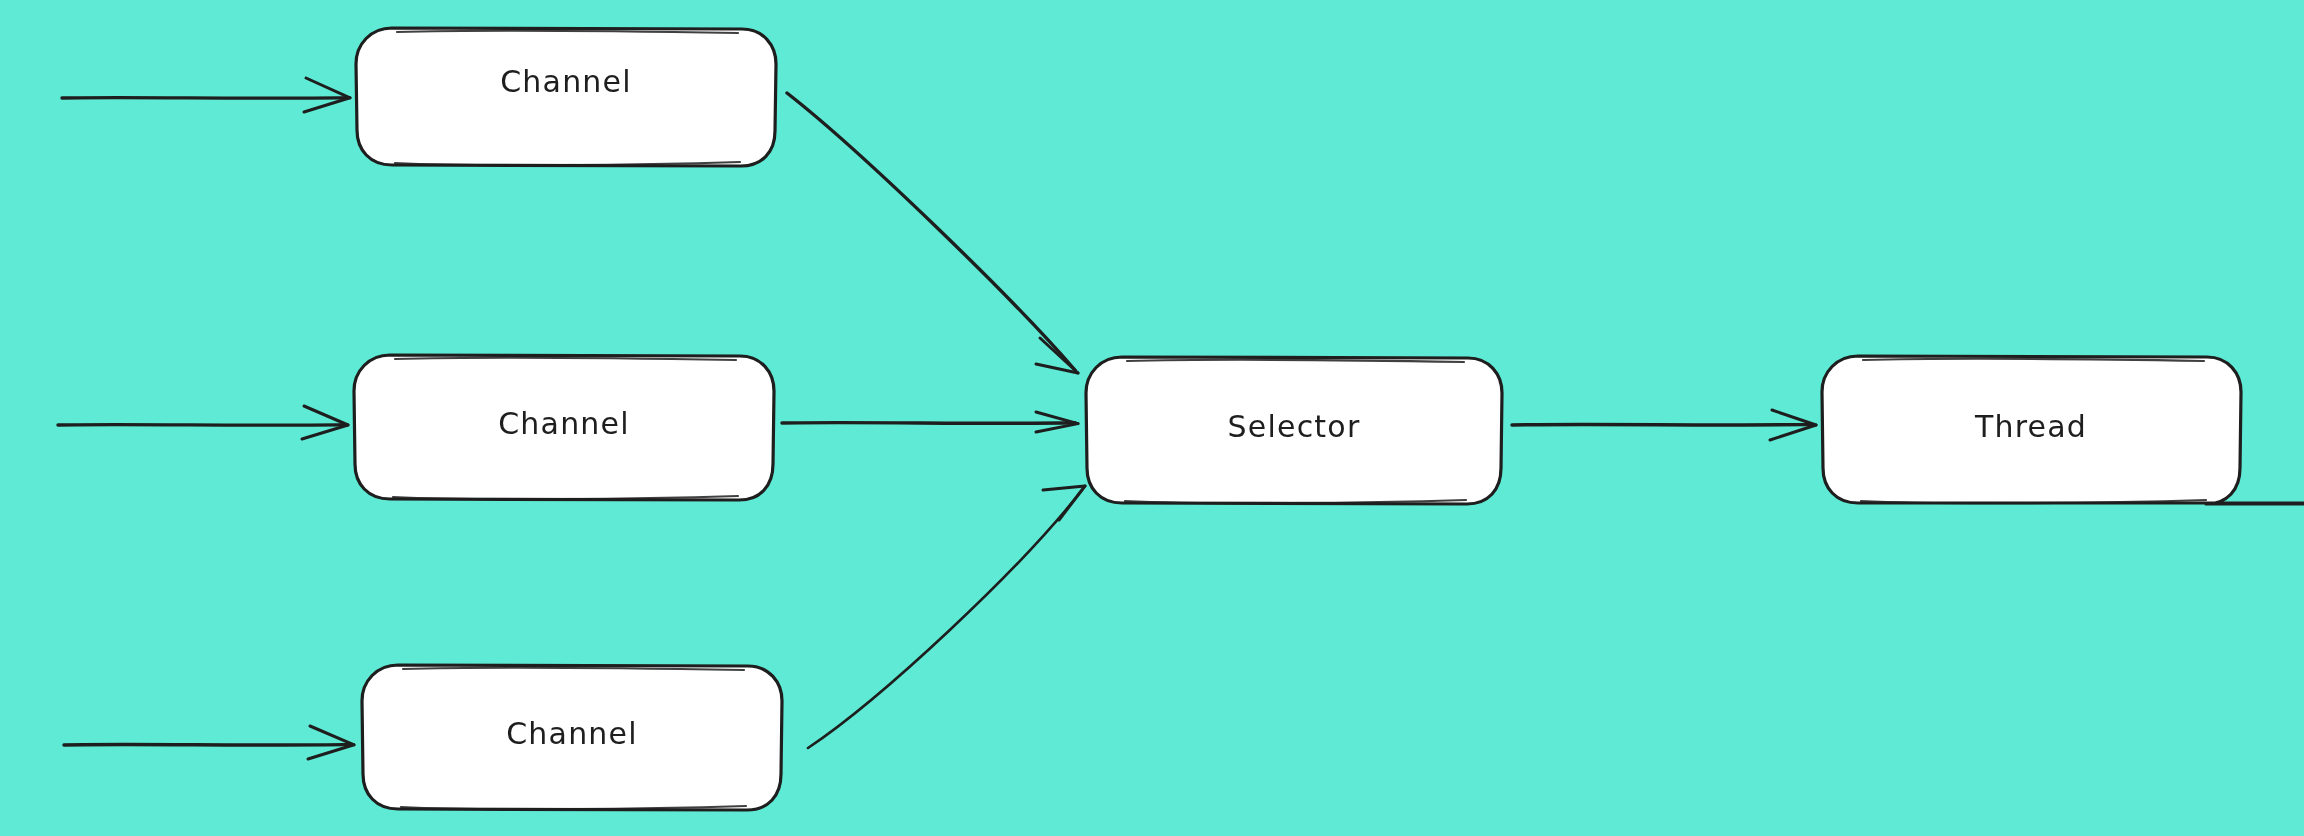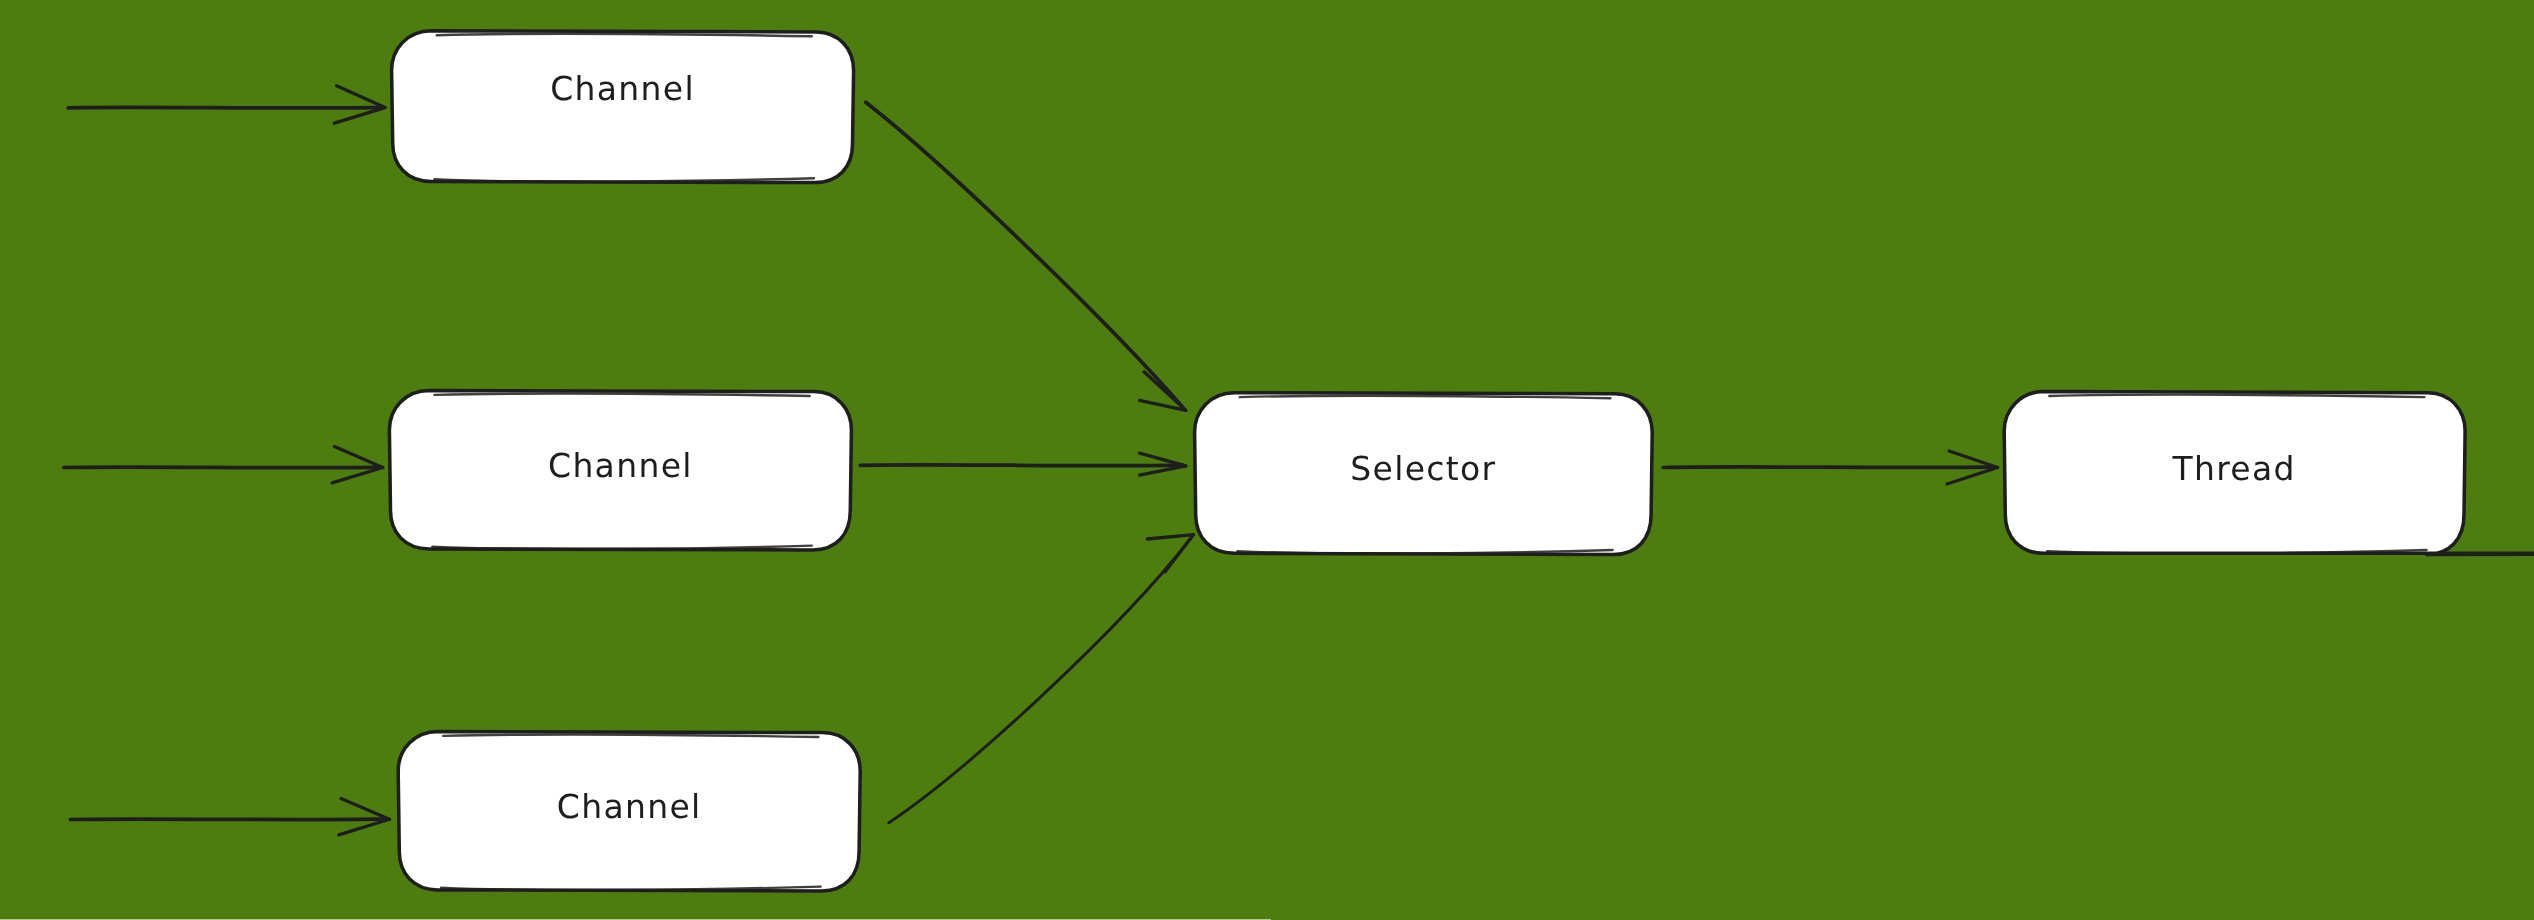--- a/index.html
+++ b/index.html
@@ -4,21 +4,21 @@
 <style>
   html, body {
     margin: 0;
     padding: 0;
     background: #ffffff;
   }
   #canvas-root {
     position: relative;
     width: 2304px;
     height: 836px;
-    background: #4d7c0f;
+    background: #5eead4;
     overflow: hidden;
     font-family: "DejaVu Sans", sans-serif;
   }
   #diagram-svg {
     position: absolute;
     left: 0;
     top: 0;
     width: 2304px;
     height: 836px;
     display: block;

